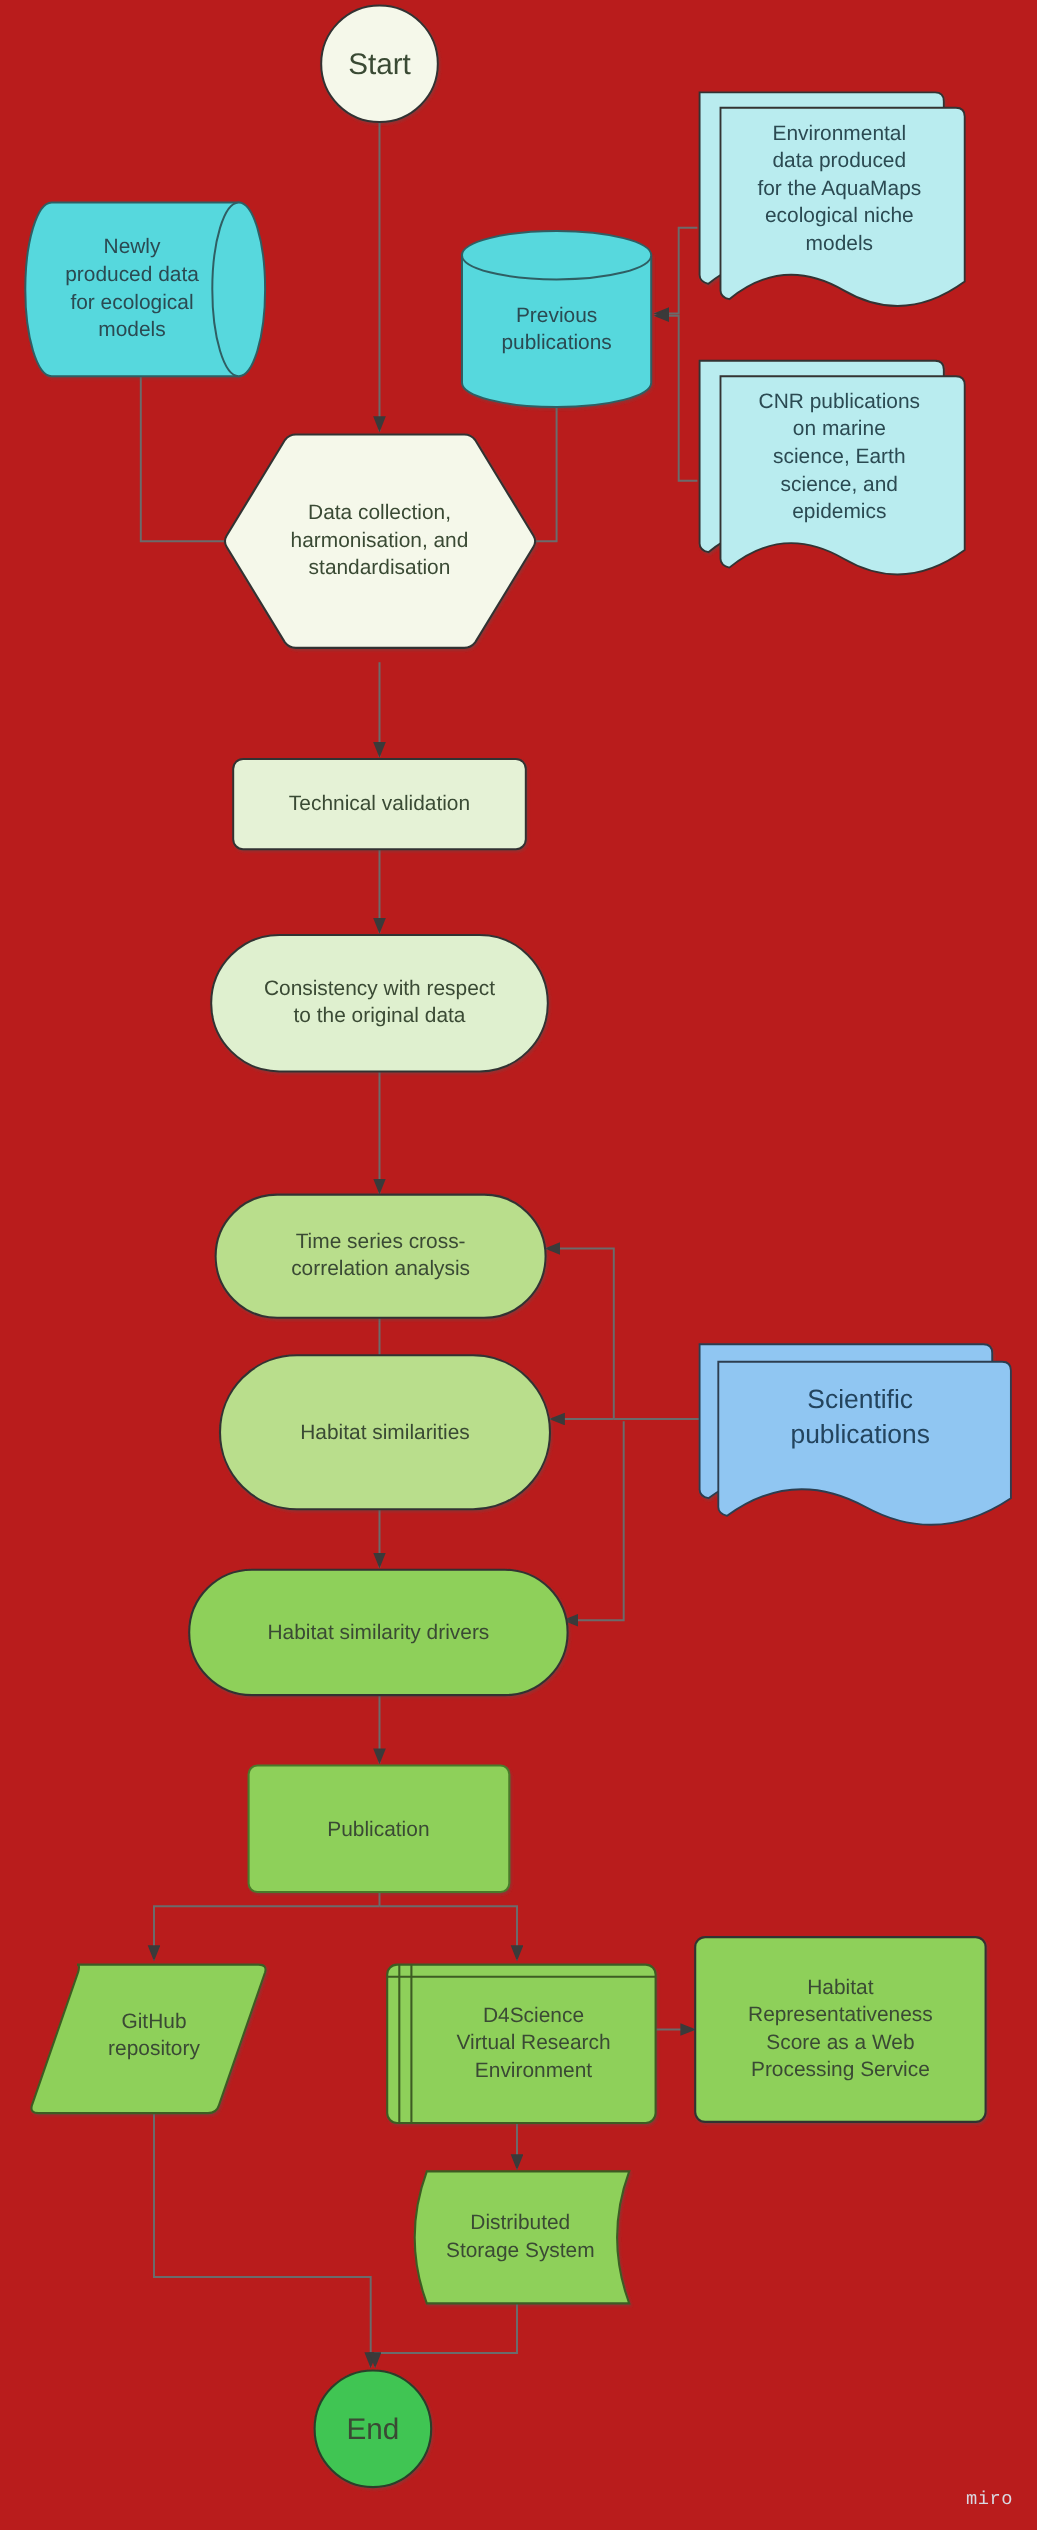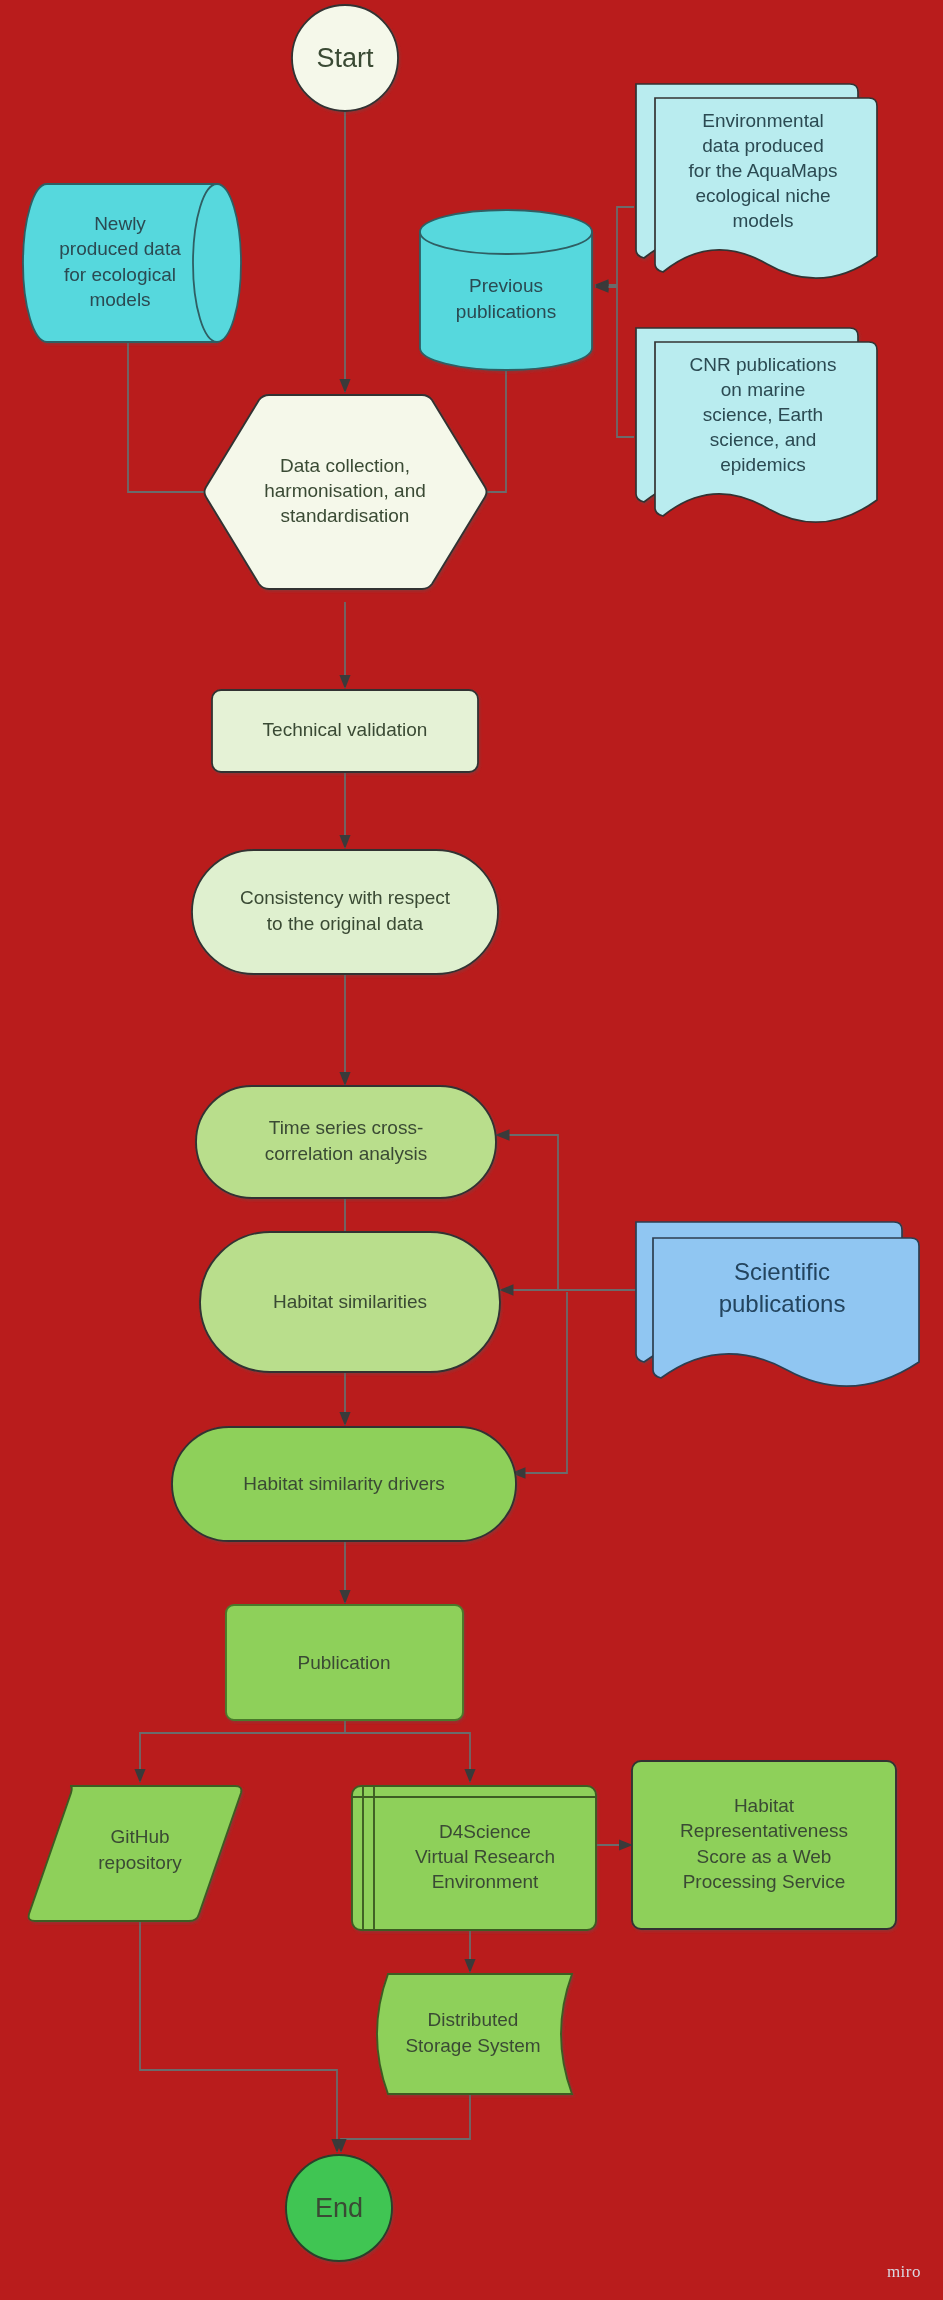--- a/index.html
+++ b/index.html
@@ -2,21 +2,21 @@
 <html><head>
 <meta charset="utf-8">
 <style>
   html,body{margin:0;padding:0;background:#ffffff;}
   body{font-family:"Liberation Sans", sans-serif;}
   #canvas{position:relative;width:943px;height:2300px;background:#b91c1c;overflow:hidden;}
   svg#diagram{position:absolute;left:0;top:0;width:943px;height:2300px;}
   .node-text{font-family:"Liberation Sans", sans-serif;fill:#3a4a34;text-anchor:middle;dominant-baseline:middle;}
   .cyan-text{fill:#2b4a52;}
   .blue-text{fill:#23445e;}
-  .watermark{position:absolute;right:22px;bottom:18px;font-family:Liberation Serif, serif;
+  .watermark{position:absolute;right:22px;bottom:18px;font-family:Liberation Mono, monospace;
              font-size:17px;color:#d9d9e2;letter-spacing:.5px;}
 </style>
 </head>
 <body>
 
 <div id="canvas">
   <svg id="diagram" viewBox="0 0 943 2300">
     <defs>
       <marker id="arrow" markerWidth="9" markerHeight="9" refX="7.5" refY="3.2" orient="auto" markerUnits="strokeWidth">
         <path d="M0,0 L8,3.2 L0,6.4 z" fill="#3a3a3a"></path>

